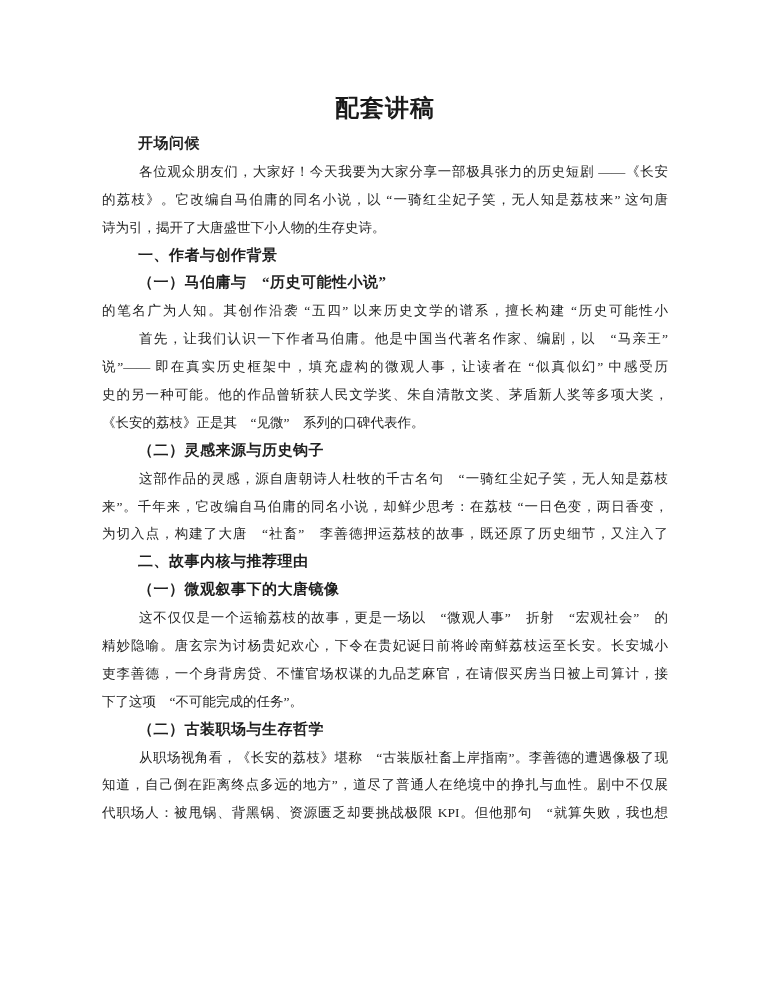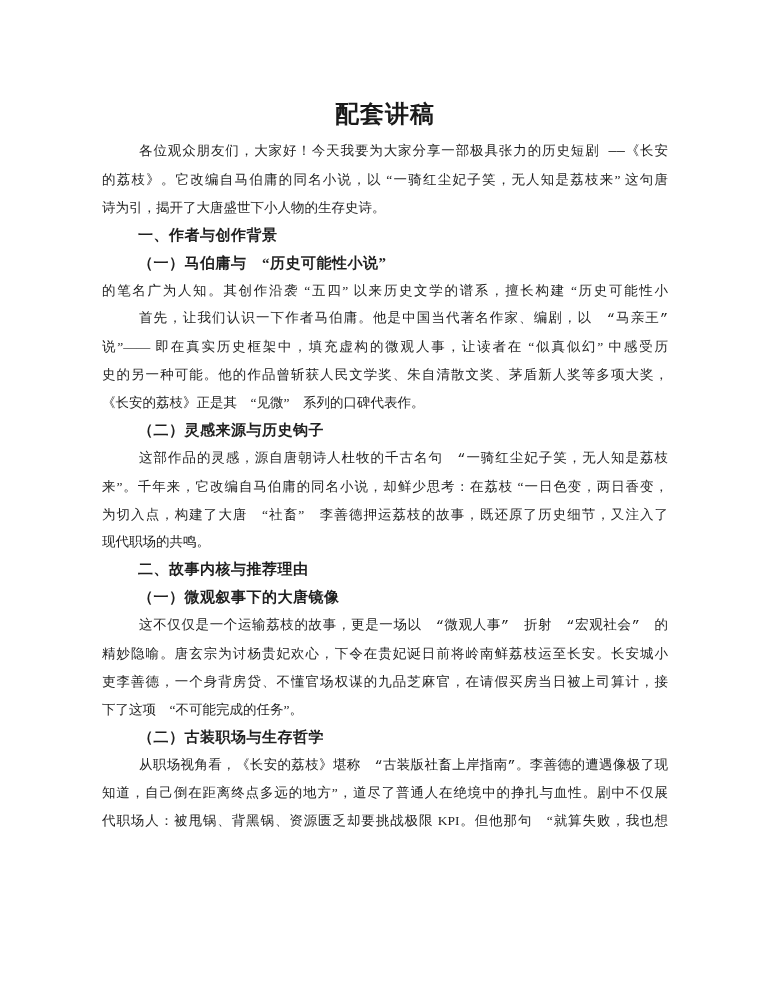--- a/index.html
+++ b/index.html
@@ -14,21 +14,21 @@
     font-family: "Liberation Serif", "DejaVu Serif", serif;
     color: #1f1f1f;
   }
   .page {
     width: 770px;
     height: 1000px;
     background: #ffffff;
     box-sizing: border-box;
   }
   .doc-title {
-    margin: 10px;
+    margin: 4px;
     padding-top: 91px;
     font-size: 24px;
     line-height: 27px;
     font-weight: 700;
     text-align: center;
     letter-spacing: 1px;
     color: #1a1a1a;
   }
   .content {
     width: 566px;
@@ -41,35 +41,35 @@
     overflow: hidden;
   }
   .h {
     font-weight: 700;
     font-size: 15px;
     text-indent: 36px;
     letter-spacing: 0.5px;
   }
   .ind {
     text-indent: 37px;
-    font-family: Liberation Mono, monospace;
   }
   .jf {
     text-align: justify;
     text-align-last: justify;
   }
 </style>
 </head>
 <body>
 
 <div class="page">
   <h1 class="doc-title">配套讲稿</h1>
 
   <div class="content">
 
+    <div class="line h">开场问候</div>
 
     <div>
       <div class="line ind jf">各位观众朋友们，大家好！今天我要为大家分享一部极具张力的历史短剧 ——《长安</div>
       <div class="line jf">的荔枝》。它改编自马伯庸的同名小说，以 “一骑红尘妃子笑，无人知是荔枝来” 这句唐</div>
       <div class="line">诗为引，揭开了大唐盛世下小人物的生存史诗。</div>
     </div>
 
     <div class="line h">一、作者与创作背景</div>
     <div class="line h">（一）马伯庸与　“历史可能性小说”</div>
 
@@ -80,21 +80,20 @@
       <div class="line jf">史的另一种可能。他的作品曾斩获人民文学奖、朱自清散文奖、茅盾新人奖等多项大奖，</div>
       <div class="line">《长安的荔枝》正是其　“见微”　系列的口碑代表作。</div>
     </div>
 
     <div class="line h">（二）灵感来源与历史钩子</div>
 
     <div>
       <div class="line ind jf">这部作品的灵感，源自唐朝诗人杜牧的千古名句　“一骑红尘妃子笑，无人知是荔枝</div>
       <div class="line jf">来”。千年来，它改编自马伯庸的同名小说，却鲜少思考：在荔枝 “一日色变，两日香变，</div>
       <div class="line jf">为切入点，构建了大唐　“社畜”　李善德押运荔枝的故事，既还原了历史细节，又注入了</div>
-      <div class="line">现代职场的共鸣。</div>
     </div>
 
     <div class="line h">二、故事内核与推荐理由</div>
     <div class="line h">（一）微观叙事下的大唐镜像</div>
 
     <div>
       <div class="line ind jf">这不仅仅是一个运输荔枝的故事，更是一场以　“微观人事”　折射　“宏观社会”　的</div>
       <div class="line jf">精妙隐喻。唐玄宗为讨杨贵妃欢心，下令在贵妃诞日前将岭南鲜荔枝运至长安。长安城小</div>
       <div class="line jf">吏李善德，一个身背房贷、不懂官场权谋的九品芝麻官，在请假买房当日被上司算计，接</div>
       <div class="line">下了这项　“不可能完成的任务”。</div>

